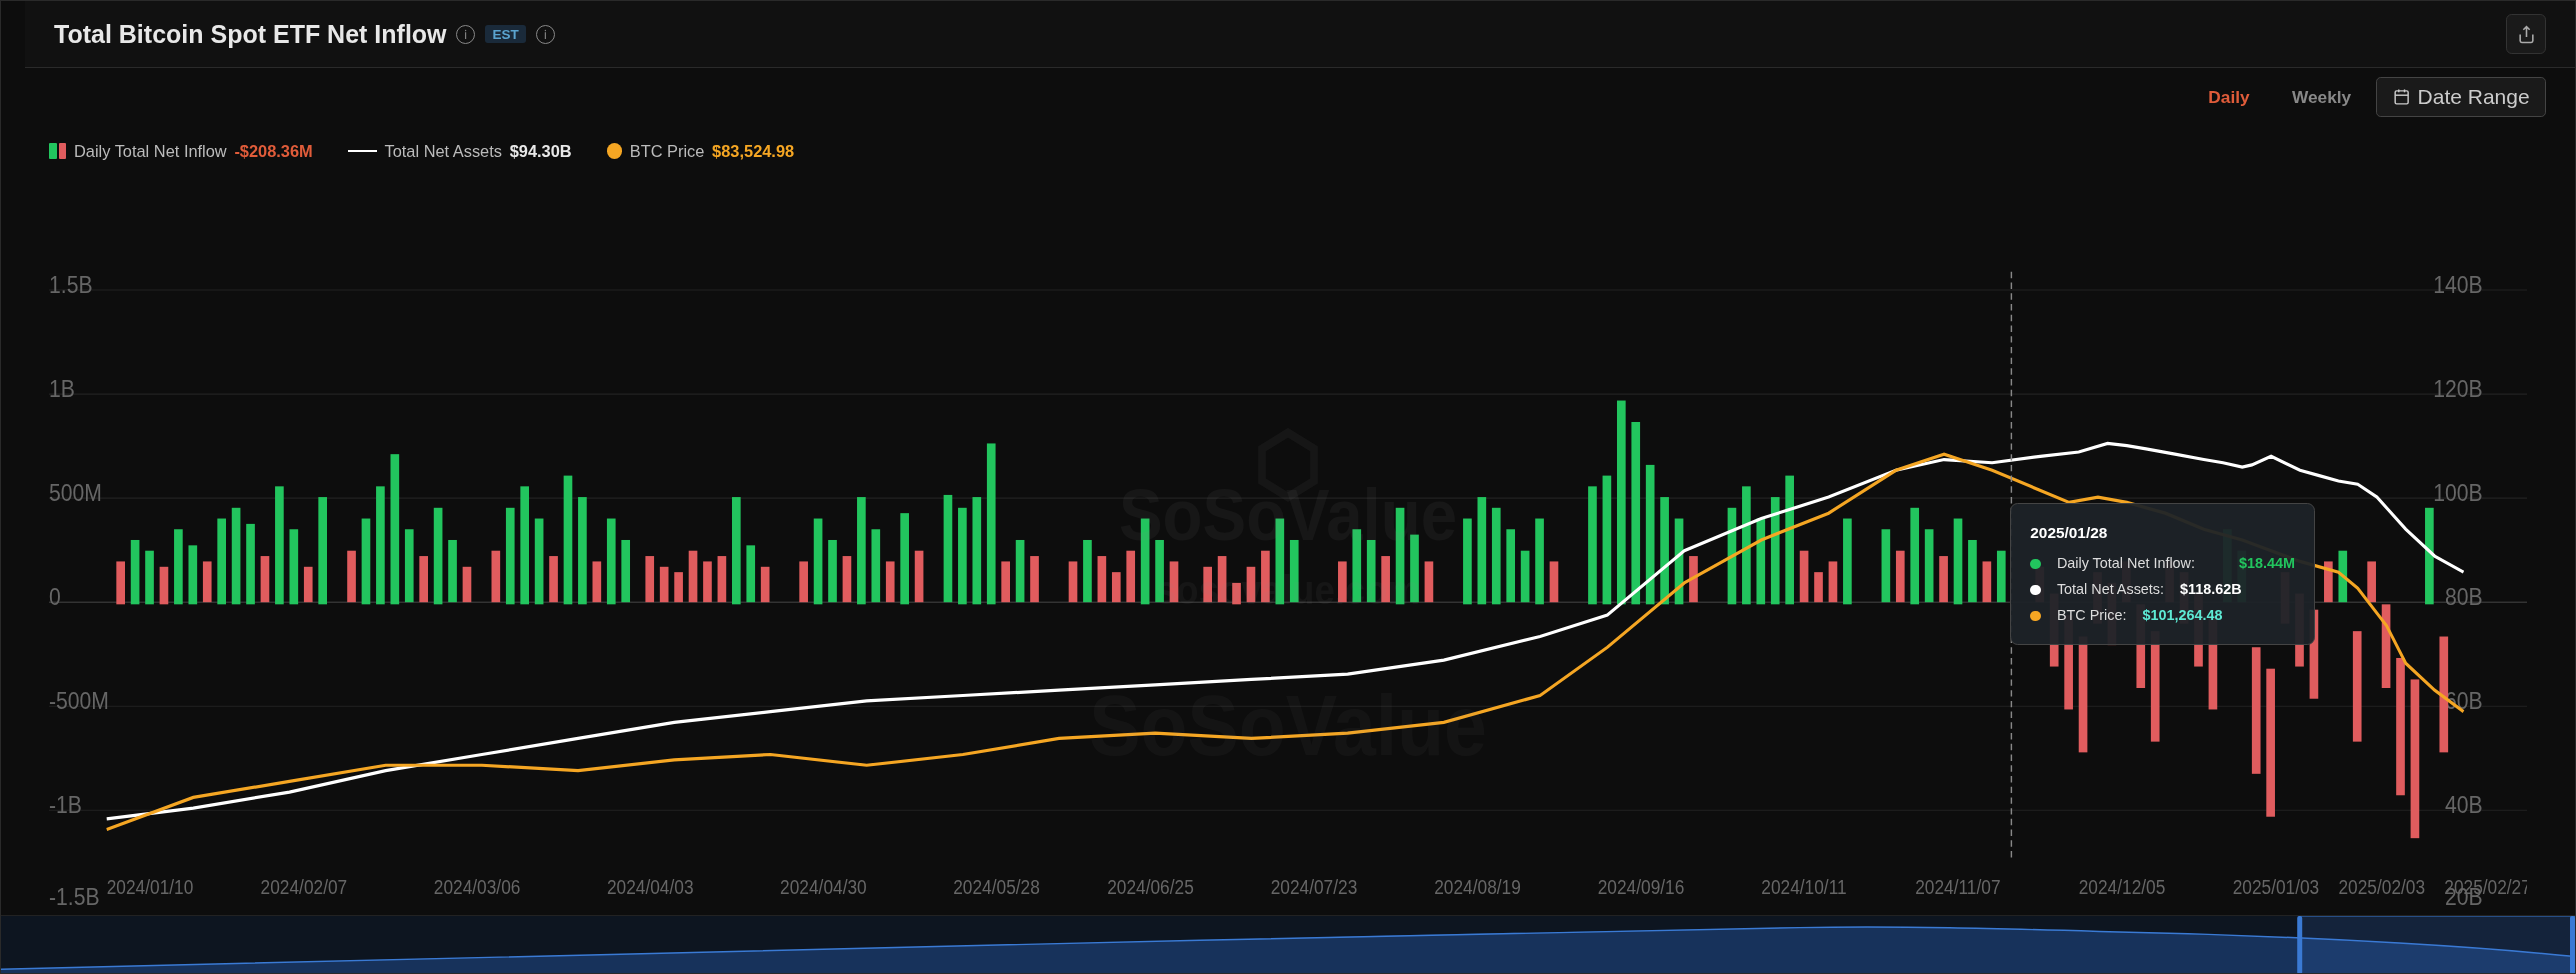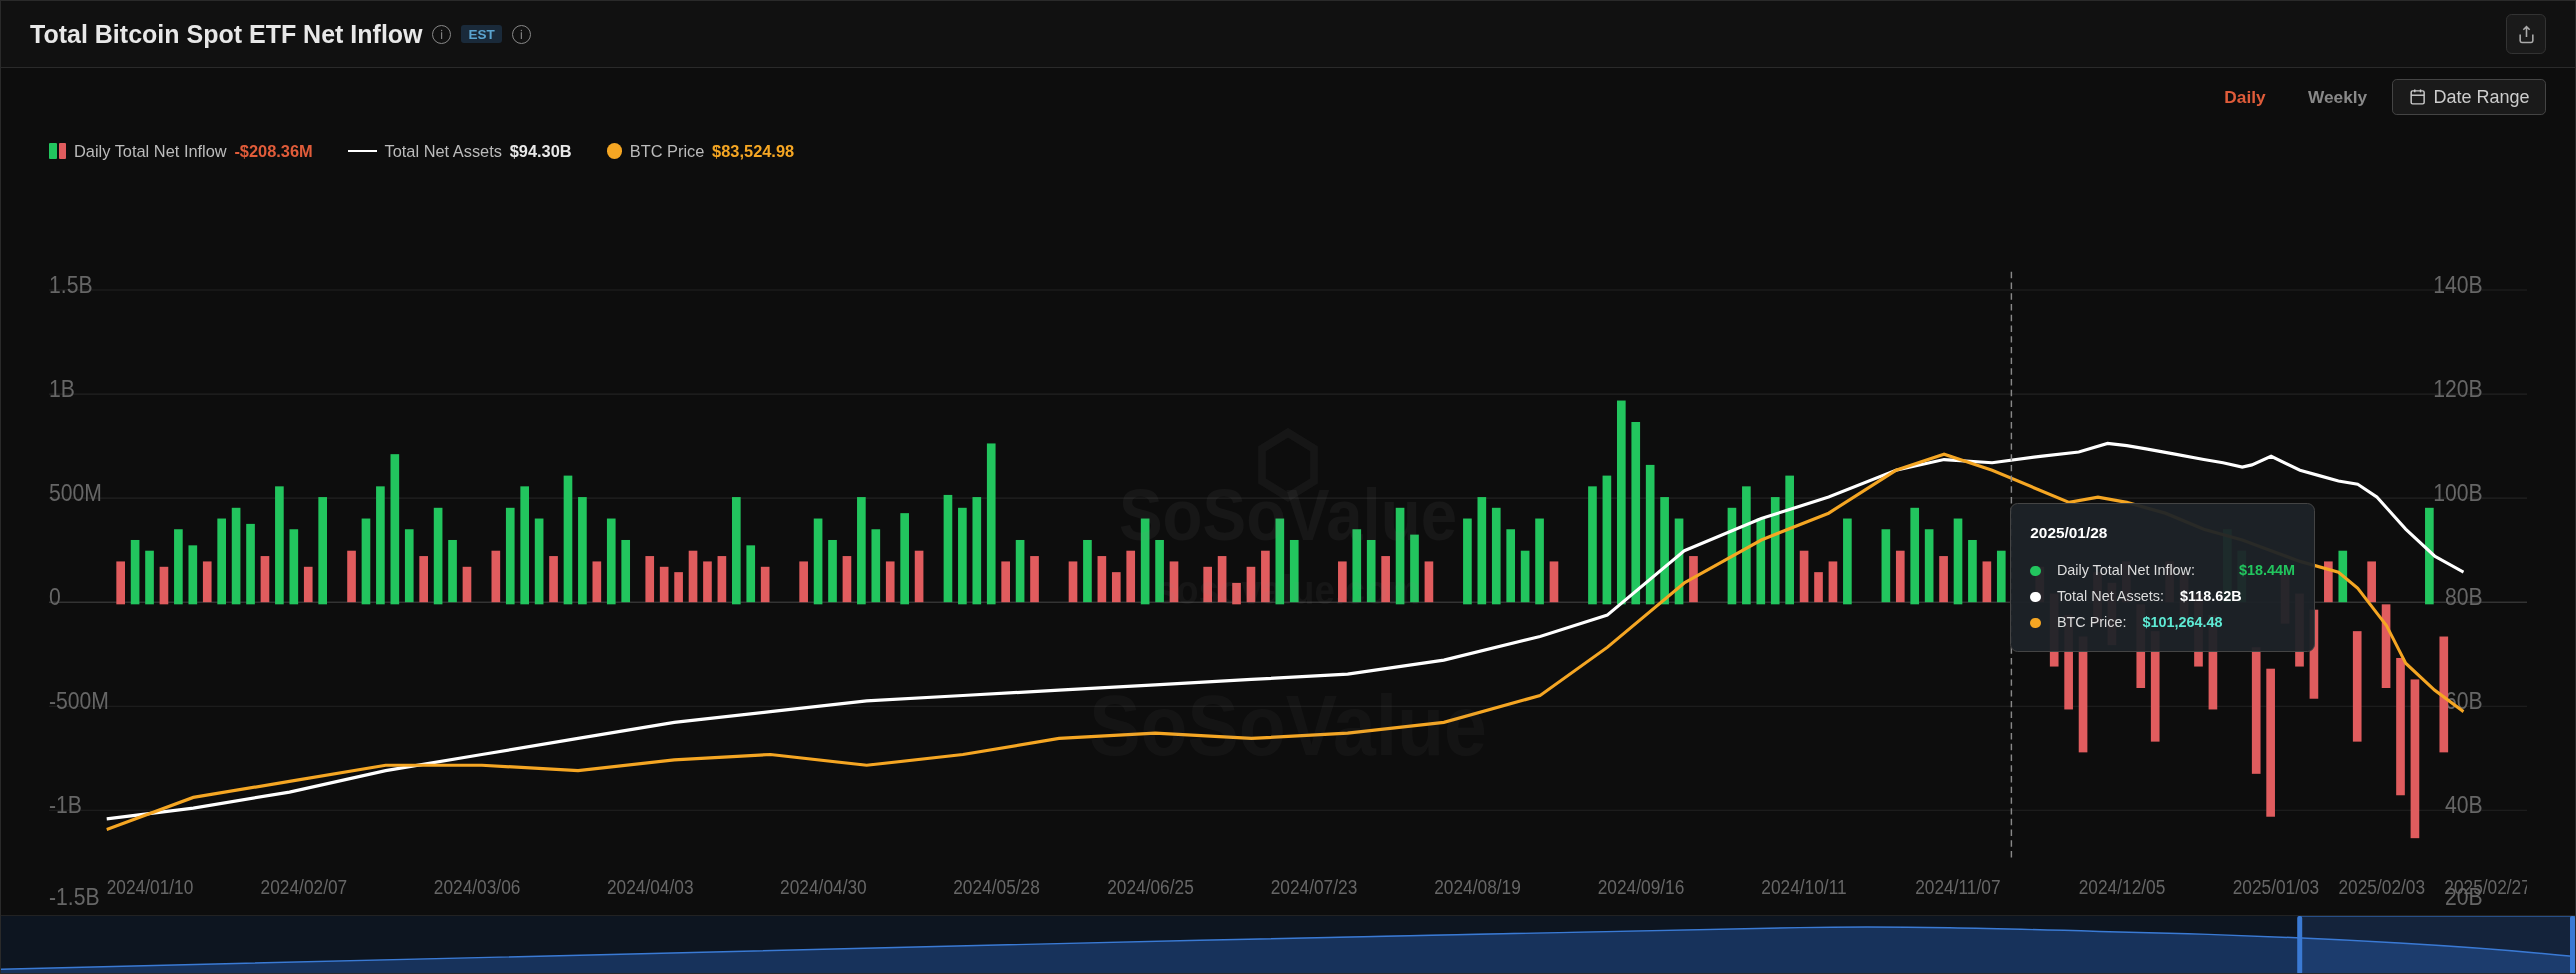--- a/index.html
+++ b/index.html
@@ -21,20 +21,21 @@
       padding: 0;
     }
     .header {
       display: flex;
       align-items: center;
       justify-content: space-between;
       padding: 17.3px 29px;
       border-bottom: 1px solid #2a2a2a;
       background: #111;
       height: 67px;
+      margin-left: 24px;
     }
     .header-left {
       display: flex;
       align-items: center;
       gap: 9.6px;
     }
     .header-title {
       font-size: 25px;
       font-weight: 600;
       color: #e8e8e8;
@@ -98,21 +99,21 @@
     }
     .date-range-btn {
       display: flex;
       align-items: center;
       gap: 7.7px;
       padding: 6.7px 15.4px;
       border: 1px solid #444;
       border-radius: 4.8px;
       background: #1a1a1a;
       color: #ccc;
-      font-size: 18px;
+      font-size: 21px;
       cursor: pointer;
     }
     .legend-bar {
       display: flex;
       align-items: center;
       gap: 35px;
       padding: 7.7px 48px;
       height: 50px;
     }
     .legend-item {
@@ -148,21 +149,21 @@
       font-size: 14.4px;
       line-height: 1.8;
       color: #ddd;
       pointer-events: none;
       min-width: 270px;
     }
     .tooltip-date {
       font-size: 15.4px;
       font-weight: 700;
       color: #fff;
-      margin-bottom: 11px;
+      margin-bottom: 4px;
     }
     .tooltip-row {
       display: flex;
       align-items: center;
       gap: 16px;
     }
     .tooltip-dot-green { width: 10.6px; height: 10.6px; background: #22c55e; border-radius: 50%; }
     .tooltip-dot-white { width: 10.6px; height: 10.6px; background: #fff; border-radius: 50%; }
     .tooltip-dot-orange { width: 10.6px; height: 10.6px; background: #f5a623; border-radius: 50%; }
     .mini-chart {

